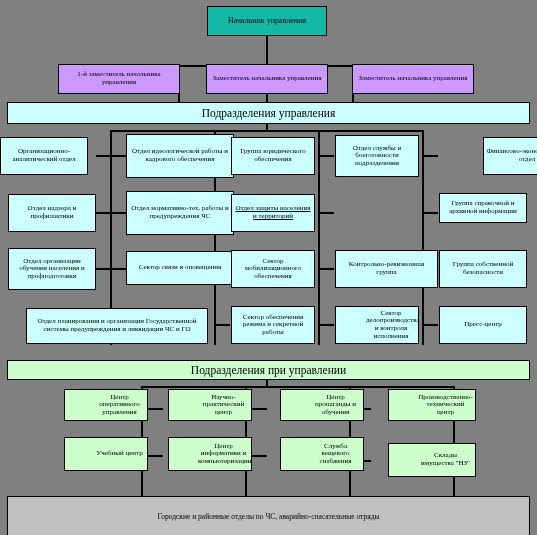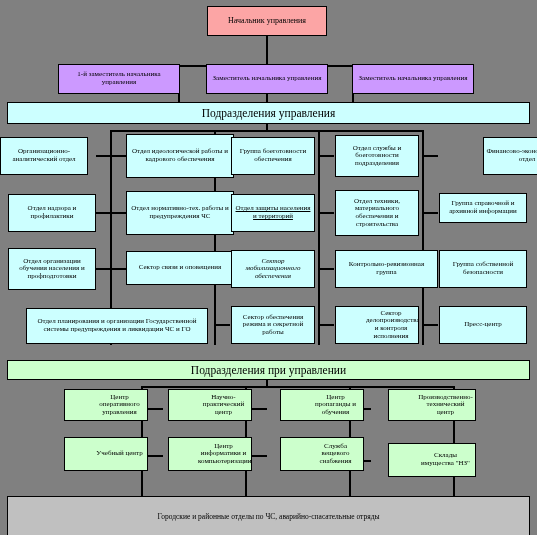--- a/index.html
+++ b/index.html
@@ -29,21 +29,21 @@
     text-align: center;
     line-height: 1.08;
     color: #000;
     padding: 1px 2px;
     overflow: hidden;
   }
   .box span {
     display: block;
     width: 100%;
   }
-  .chief      { background: #fca5a5; }
+  .chief      { background: #14b8a6; }
   .deputy     { background: #CC99FF; }
   .banner     { background: #CCFFFF; }
   .unit       { background: #CCFFFF; }
   .green-band { background: #CCFFCC; }
   .green      { background: #CCFFCC; padding-left: 29px; }
   .footer     { background: #C0C0C0; }
 
   .sz7  { font-size: 7px; }
   .sz75 { font-size: 7.5px; }
   .sz8  { font-size: 8px; }
@@ -136,37 +136,34 @@
     <span>Отдел идеологической работы и кадрового обеспечения</span>
   </div>
   <div class="box unit sz7" style="left:126px; top:191px; width:108px; height:44px;align-items:center;">
     <span>Отдел нормативно-тех. работы и предупреждения ЧС</span>
   </div>
   <div class="box unit sz7" style="left:126px; top:251px; width:108px; height:34px;">
     <span>Сектор связи и оповещения</span>
   </div>
 
   <div class="box unit sz7" style="left:231px; top:137px; width:84px; height:38px;">
-    <span>Группа боеготовности обеспечения</span>
+    <span>Группа юридического обеспечения</span>
   </div>
   <div class="box unit sz7" style="left:231px; top:194px; width:84px; height:38px;text-decoration:underline;">
     <span>Отдел защиты населения и территорий</span>
   </div>
-  <div class="box unit sz7" style="left:231px; top:250px; width:84px; height:38px;font-style:italic;">
+  <div class="box unit sz7" style="left:231px; top:250px; width:84px; height:38px;">
     <span>Сектор мобилизационного обеспечения</span>
   </div>
   <div class="box unit sz7" style="left:231px; top:306px; width:84px; height:38px;">
     <span>Сектор обеспечения режима и секретной работы</span>
   </div>
 
   <div class="box unit sz7" style="left:335px; top:135px; width:84px; height:42px;">
     <span>Отдел службы и боеготовности подразделения</span>
-  </div>
-  <div class="box unit sz7" style="left:335px; top:190px; width:84px; height:46px;">
-    <span>Отдел техники, материального обеспечения и строительства</span>
   </div>
   <div class="box unit sz7" style="left:335px; top:250px; width:103px; height:38px;">
     <span>Контрольно-ревизионная группа</span>
   </div>
   <div class="box unit sz7" style="left:335px; top:306px; width:84px; height:38px;padding-left:30px;">
     <span>Сектор делопроизводства и контроля исполнения</span>
   </div>
 
   <div class="box unit sz7" style="left:439px; top:137px; width:88px; height:38px;margin-left:44px;">
     <span>Финансово-экономический отдел</span>

